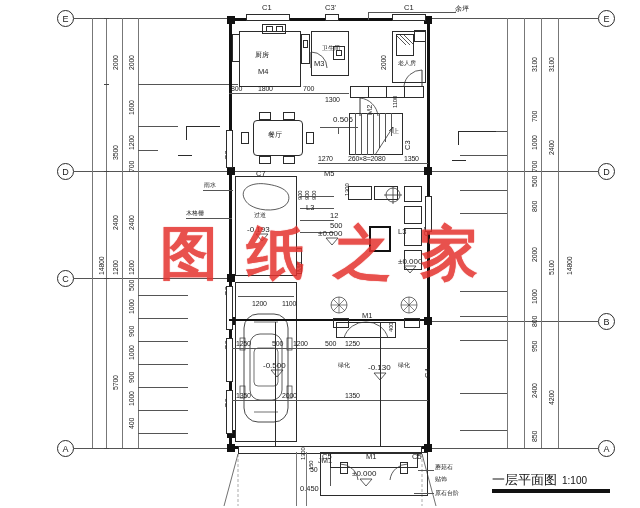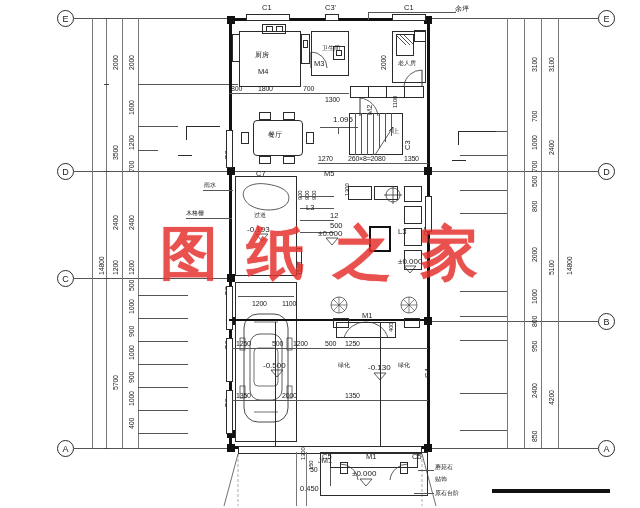--- a/index.html
+++ b/index.html
@@ -249,21 +249,21 @@
   <div class="rect" style="left:259px;top:112px;width:12px;height:8px;"></div>
   <div class="rect" style="left:283px;top:112px;width:12px;height:8px;"></div>
   <div class="rect" style="left:259px;top:156px;width:12px;height:8px;"></div>
   <div class="rect" style="left:283px;top:156px;width:12px;height:8px;"></div>
   <div class="rect" style="left:241px;top:132px;width:8px;height:12px;"></div>
   <div class="rect" style="left:306px;top:132px;width:8px;height:12px;"></div>
 
   <div class="vtxt lbl" style="left:224px;top:160px;">C2</div>
   <div class="rect" style="left:226px;top:130px;width:7px;height:38px;background:#fff;"></div>
 
-  <div class="txt big" style="left:333px;top:116px;">1.095</div>
+  <div class="txt big" style="left:333px;top:116px;">0.506</div>
   <div class="ln h thin" style="left:320px;top:127px;width:38px;"></div>
   <div class="ln v thin" style="left:338px;top:127px;height:7px;"></div>
 
   <div class="rect" style="left:349px;top:113px;width:54px;height:42px;"></div>
   <div class="ln v thin" style="left:355px;top:113px;height:42px;"></div>
   <div class="ln v thin" style="left:361px;top:113px;height:42px;"></div>
   <div class="ln v thin" style="left:367px;top:113px;height:42px;"></div>
   <div class="ln v thin" style="left:373px;top:113px;height:42px;"></div>
   <div class="ln v thin" style="left:379px;top:113px;height:35px;"></div>
   <div class="ln v thin" style="left:385px;top:113px;height:29px;"></div>
@@ -456,15 +456,18 @@
   <div class="ln v vthin" style="left:296px;top:452px;height:54px;"></div>
   <div class="ln v vthin" style="left:306px;top:452px;height:54px;"></div>
 
   <div id="wm">
     <span>图</span>
     <span>纸</span>
     <span>之</span>
     <span>家</span>
   </div>
 
+  <div id="titleblock">
+    <span class="tt">一层平面图</span><span class="sc">1:100</span>
+  </div>
   <div id="titleunder"></div>
 
 </div>
 
 </body></html>

